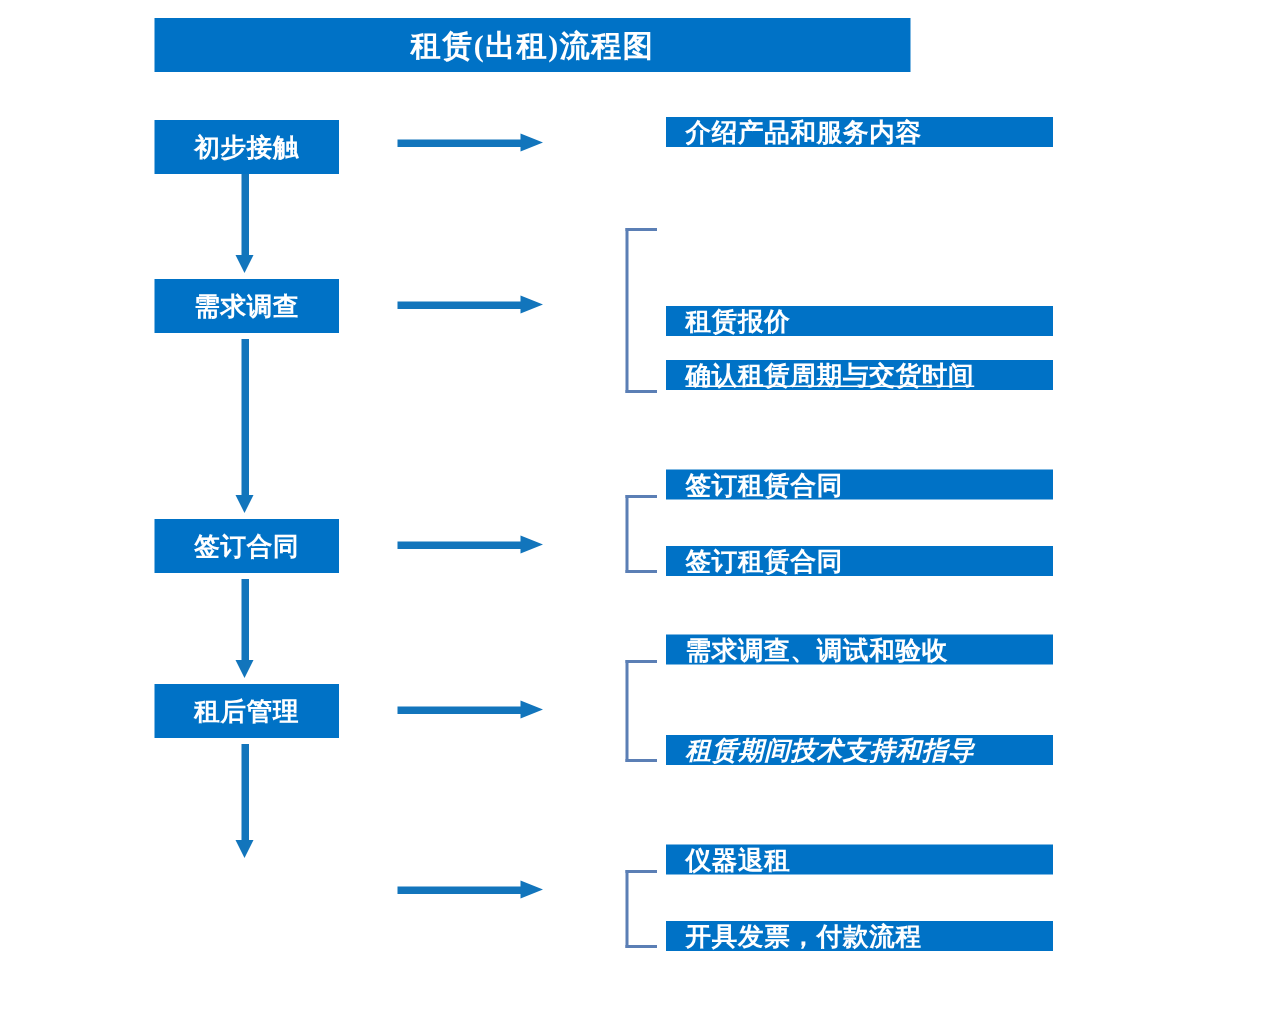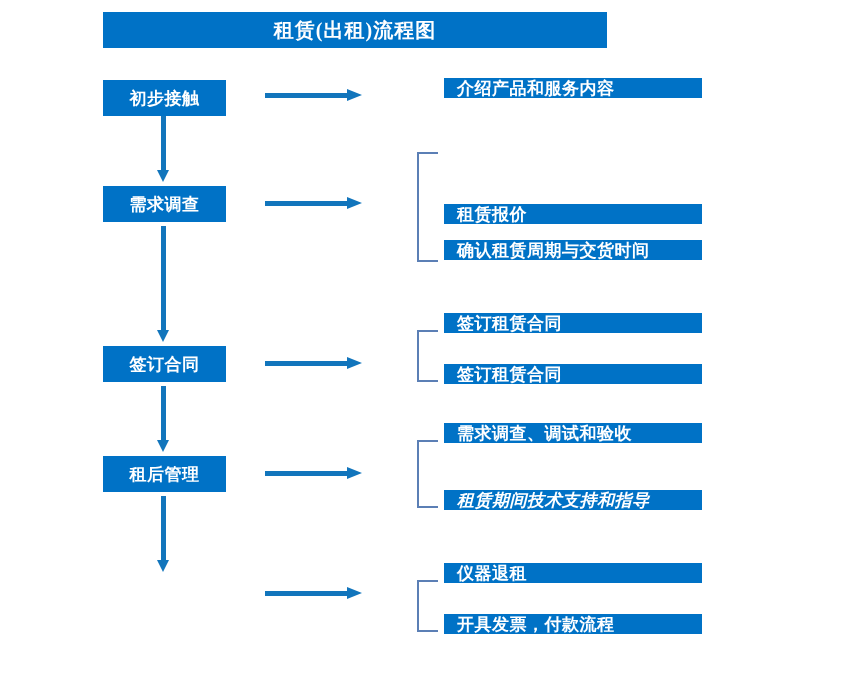--- a/index.html
+++ b/index.html
@@ -167,21 +167,21 @@
 
   <div class="bracket" style="top:440px;height:68px;"></div>
 
   <div class="bracket" style="top:580px;height:52px;"></div>
 
   <div class="node right" style="top:78px;">介绍产品和服务内容</div>
 
 
   <div class="node right" style="top:186px;margin-top:18px;">租赁报价</div>
 
-  <div class="node right" style="top:240px;">确认租赁周期与交货时间</div>
+  <div class="node right" style="top:240px;text-decoration:underline;">确认租赁周期与交货时间</div>
 
   <div class="node right" style="top:313px;">签订租赁合同</div>
 
   <div class="node right" style="top:364px;">签订租赁合同</div>
 
   <div class="node right" style="top:423px;">需求调查、调试和验收</div>
 
   <div class="node right" style="top:490px;font-style:italic;">租赁期间技术支持和指导</div>
 
   <div class="node right" style="top:563px;text-align:center;">仪器退租</div>

